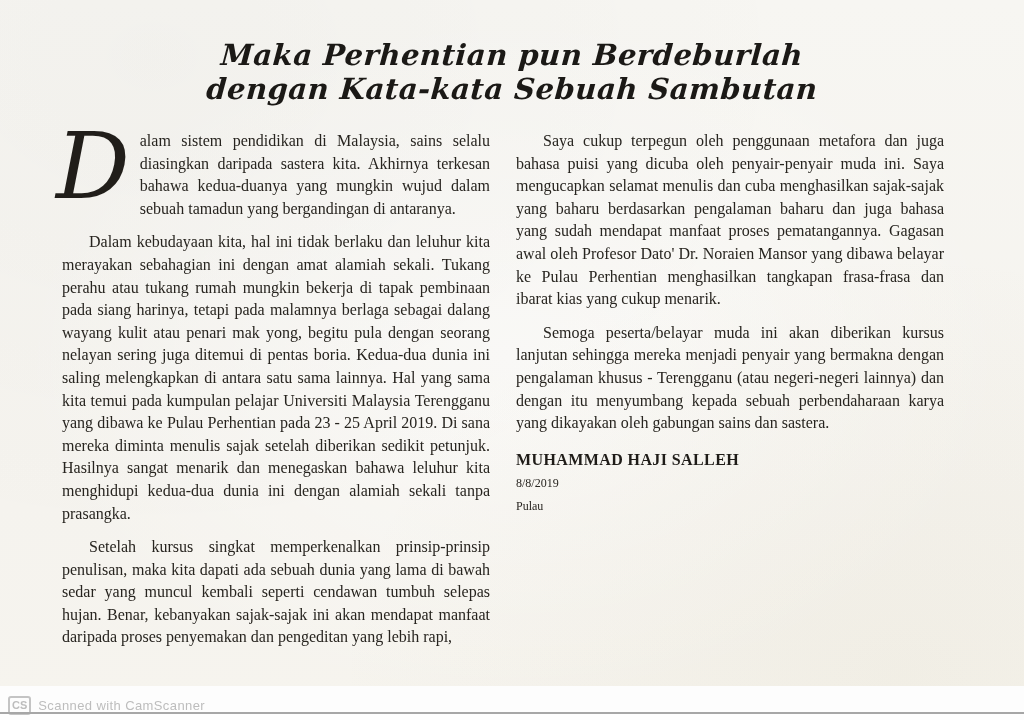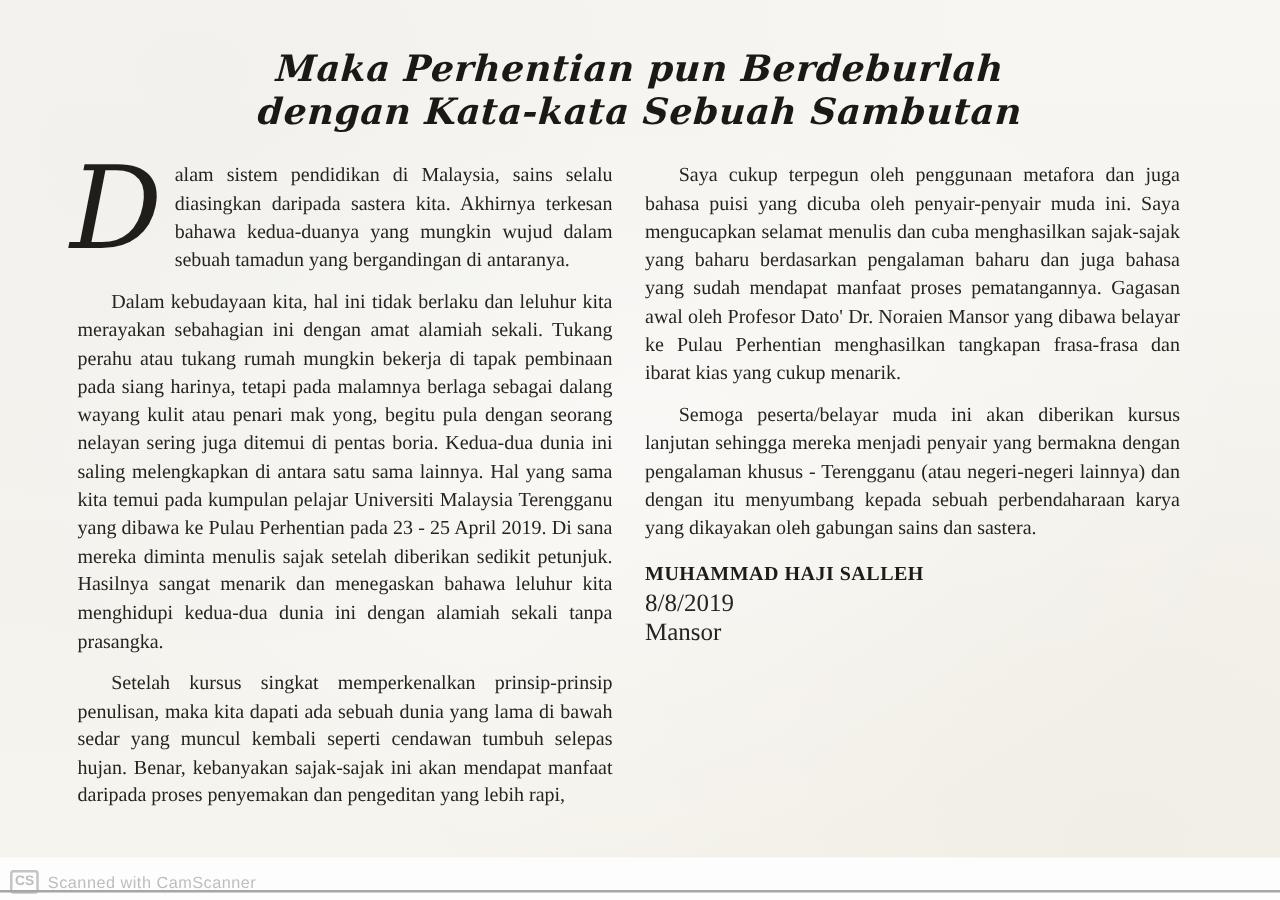--- a/index.html
+++ b/index.html
@@ -63,21 +63,21 @@
   }
 
   .signature { margin-top: 12px; }
   .sig-name {
     font-weight: 700;
     font-size: 16px;
     letter-spacing: 0.4px;
     line-height: 25px;
     color: #1f1c18;
   }
-  .sig-date, .sig-place { font-size: 20px; line-height: 23px; }
+  .sig-date, .sig-place { font-size: 12px; line-height: 23px; }
 
   
   .scanner-footer {
     position: absolute; left: 0; top: 686px; width: 1024px; height: 34px;
     background: #fdfdfd;
   }
   .watermark {
     position: absolute; left: 8px; top: 696px;
     display: flex; align-items: center;
     font-family: "Liberation Sans", sans-serif;
@@ -121,21 +121,21 @@
         <p class="para indent">Setelah kursus singkat memperkenalkan prinsip-prinsip penulisan, maka kita dapati ada sebuah dunia yang lama di bawah sedar yang muncul kembali seperti cendawan tumbuh selepas hujan. Benar, kebanyakan sajak-sajak ini akan mendapat manfaat daripada proses penyemakan dan pengeditan yang lebih rapi,</p>
       </div>
 
       <div class="col">
         <p class="para indent">Saya cukup terpegun oleh penggunaan metafora dan juga bahasa puisi yang dicuba oleh penyair-penyair muda ini. Saya mengucapkan selamat menulis dan cuba menghasilkan sajak-sajak yang baharu berdasarkan pengalaman baharu dan juga bahasa yang sudah mendapat manfaat proses pematangannya. Gagasan awal oleh Profesor Dato' Dr. Noraien Mansor yang dibawa belayar ke Pulau Perhentian menghasilkan tangkapan frasa-frasa dan ibarat kias yang cukup menarik.</p>
         <p class="para indent">Semoga peserta/belayar muda ini akan diberikan kursus lanjutan sehingga mereka menjadi penyair yang bermakna dengan pengalaman khusus - Terengganu (atau negeri-negeri lainnya) dan dengan itu menyumbang kepada sebuah perbendaharaan karya yang dikayakan oleh gabungan sains dan sastera.</p>
 
         <div class="signature">
           <div class="sig-name">MUHAMMAD HAJI SALLEH</div>
           <div class="sig-date">8/8/2019</div>
-          <div class="sig-place">Mansor</div>
+          <div class="sig-place">Pulau</div>
         </div>
       </div>
 
     </div>
   </div>
 
   <div class="scanner-footer"></div>
 
   <div class="watermark">
     <span class="cs-box">CS</span>

